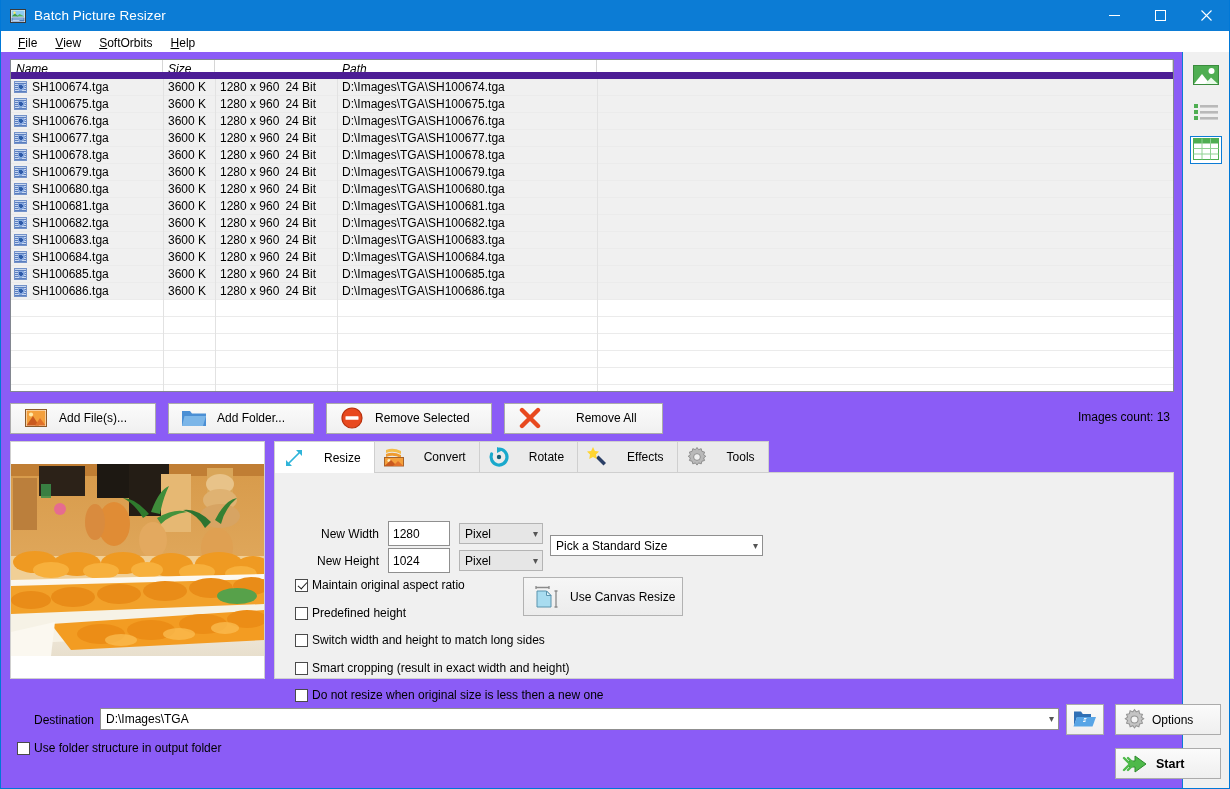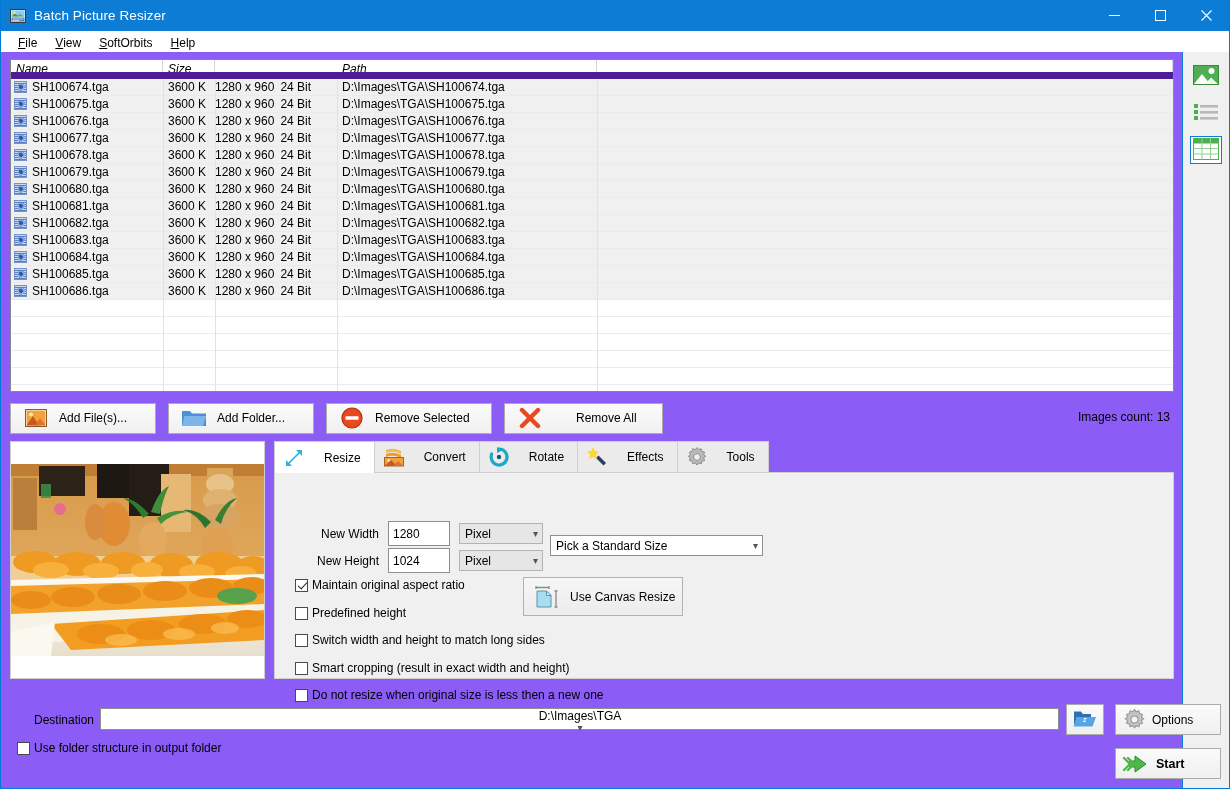--- a/index.html
+++ b/index.html
@@ -115,21 +115,21 @@
     box-sizing: border-box;
     border-bottom: 1px solid #ebebeb;
     background: transparent;
     position: relative;
     z-index: 2;
   }
   .row.filled { background: #f0f0f0; }
   .row .c { box-sizing: border-box; overflow: hidden; white-space: nowrap; }
   .c-name { width: 152px; padding-left: 3px; display: flex; align-items: center; gap: 5px; }
   .c-size { width: 52px; padding-left: 5px; }
-  .c-props { width: 122px; }
+  .c-props { width: 122px; padding-left: 5px; }
   .c-props .dim { display: inline-block; }
   .c-props .bits { margin-left: 6px; }
   .c-path { width: 260px; padding-left: 5px; }
   .thumb-ico {
     width: 13px; height: 12px; flex: 0 0 auto;
     background:
       repeating-linear-gradient(0deg, #5b7fbf 0 1px, #c8d7ef 1px 2px),
       #93aede;
     border: 1px solid #7392c9;
     box-sizing: border-box;
@@ -289,21 +289,21 @@
 
   
   .destbar { position: relative; flex: 0 0 auto; height: 76px; margin-top: 7px; }
   .dest-label { position: absolute; left: 33px; top: 713px; }
   .dest-combo {
     position: absolute; left: 99px; top: 708px;
     width: 959px; height: 22px;
     border: 1px solid #8f8f8f; background: #fff;
     box-sizing: border-box;
     display: flex; align-items: center; justify-content: space-between;
-    padding: 0 4px 0 5px; font-size: 12px; flex-direction: column;
+    padding: 0 4px 0 5px; font-size: 12px;
   }
   .browse-btn {
     position: absolute; left: 1065px; top: 704px;
     width: 38px; height: 31px;
     background: linear-gradient(#fbfbfb, #efefef);
     border: 1px solid #ababab; box-sizing: border-box;
     display: flex; align-items: center; justify-content: center;
     cursor: default;
   }
   .options-btn {

